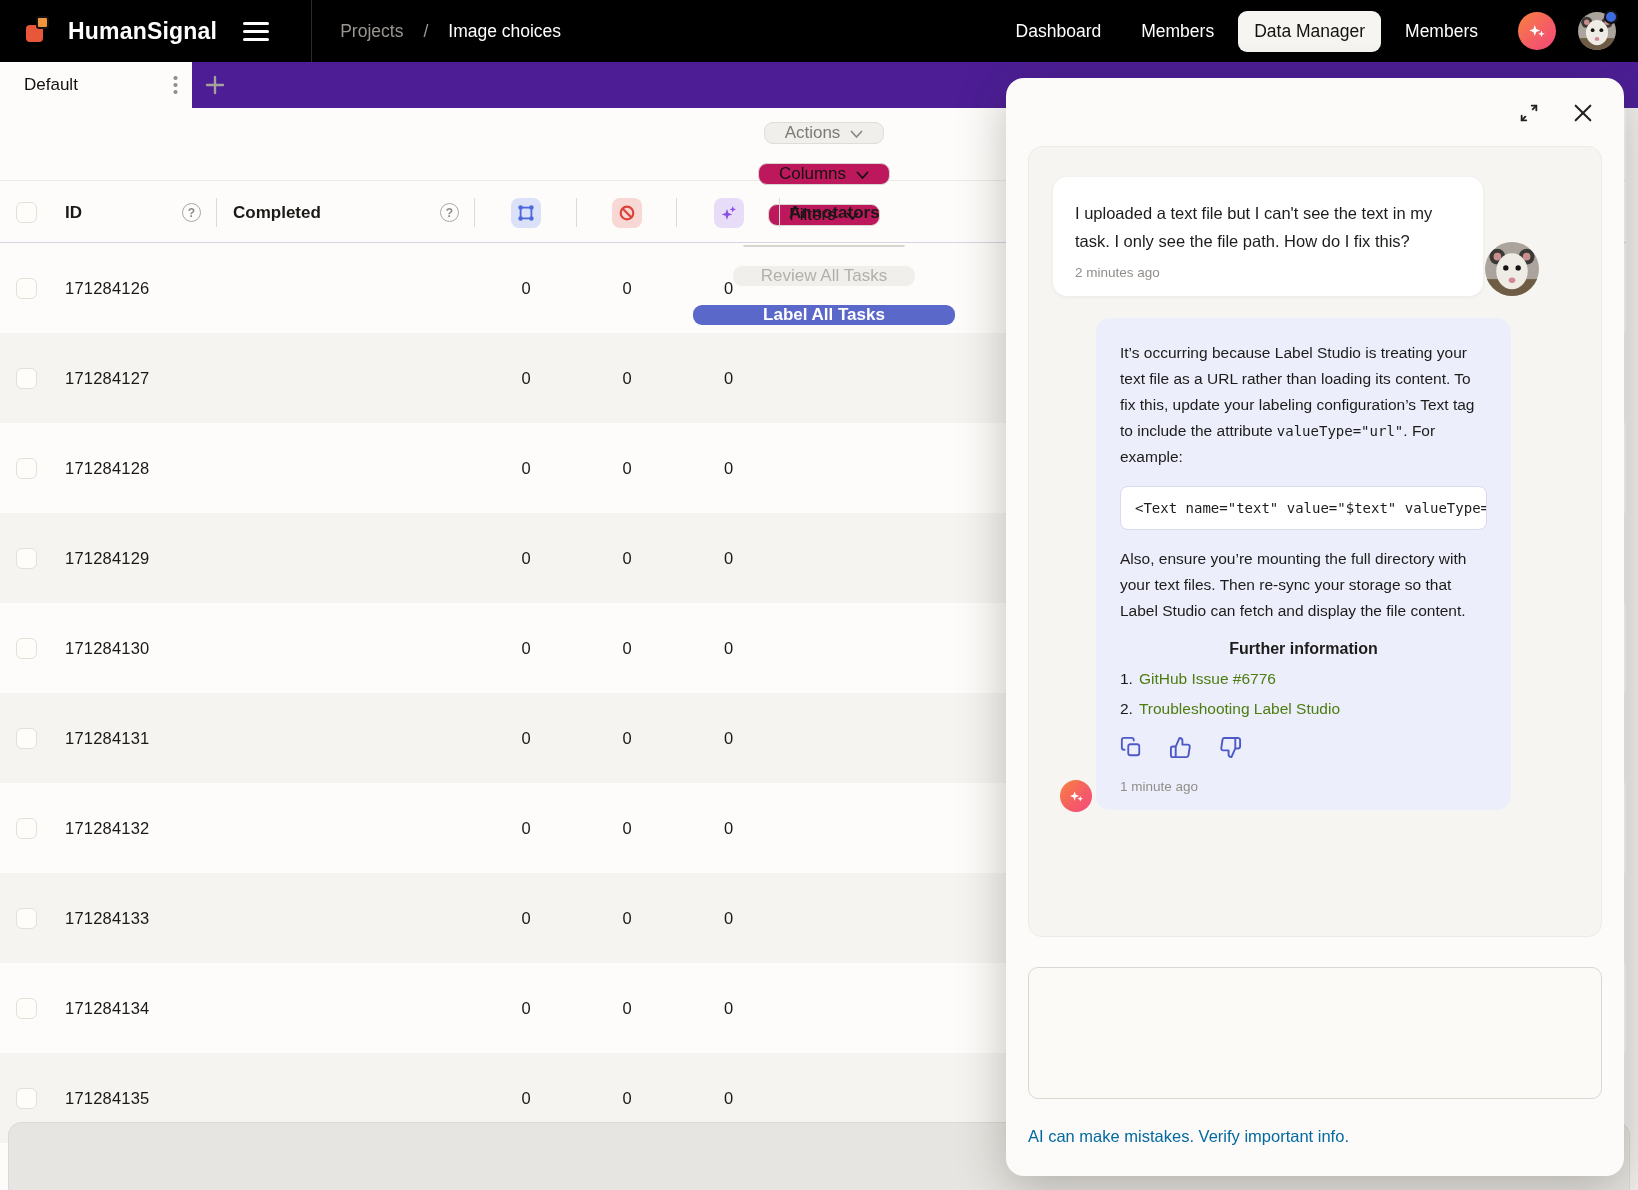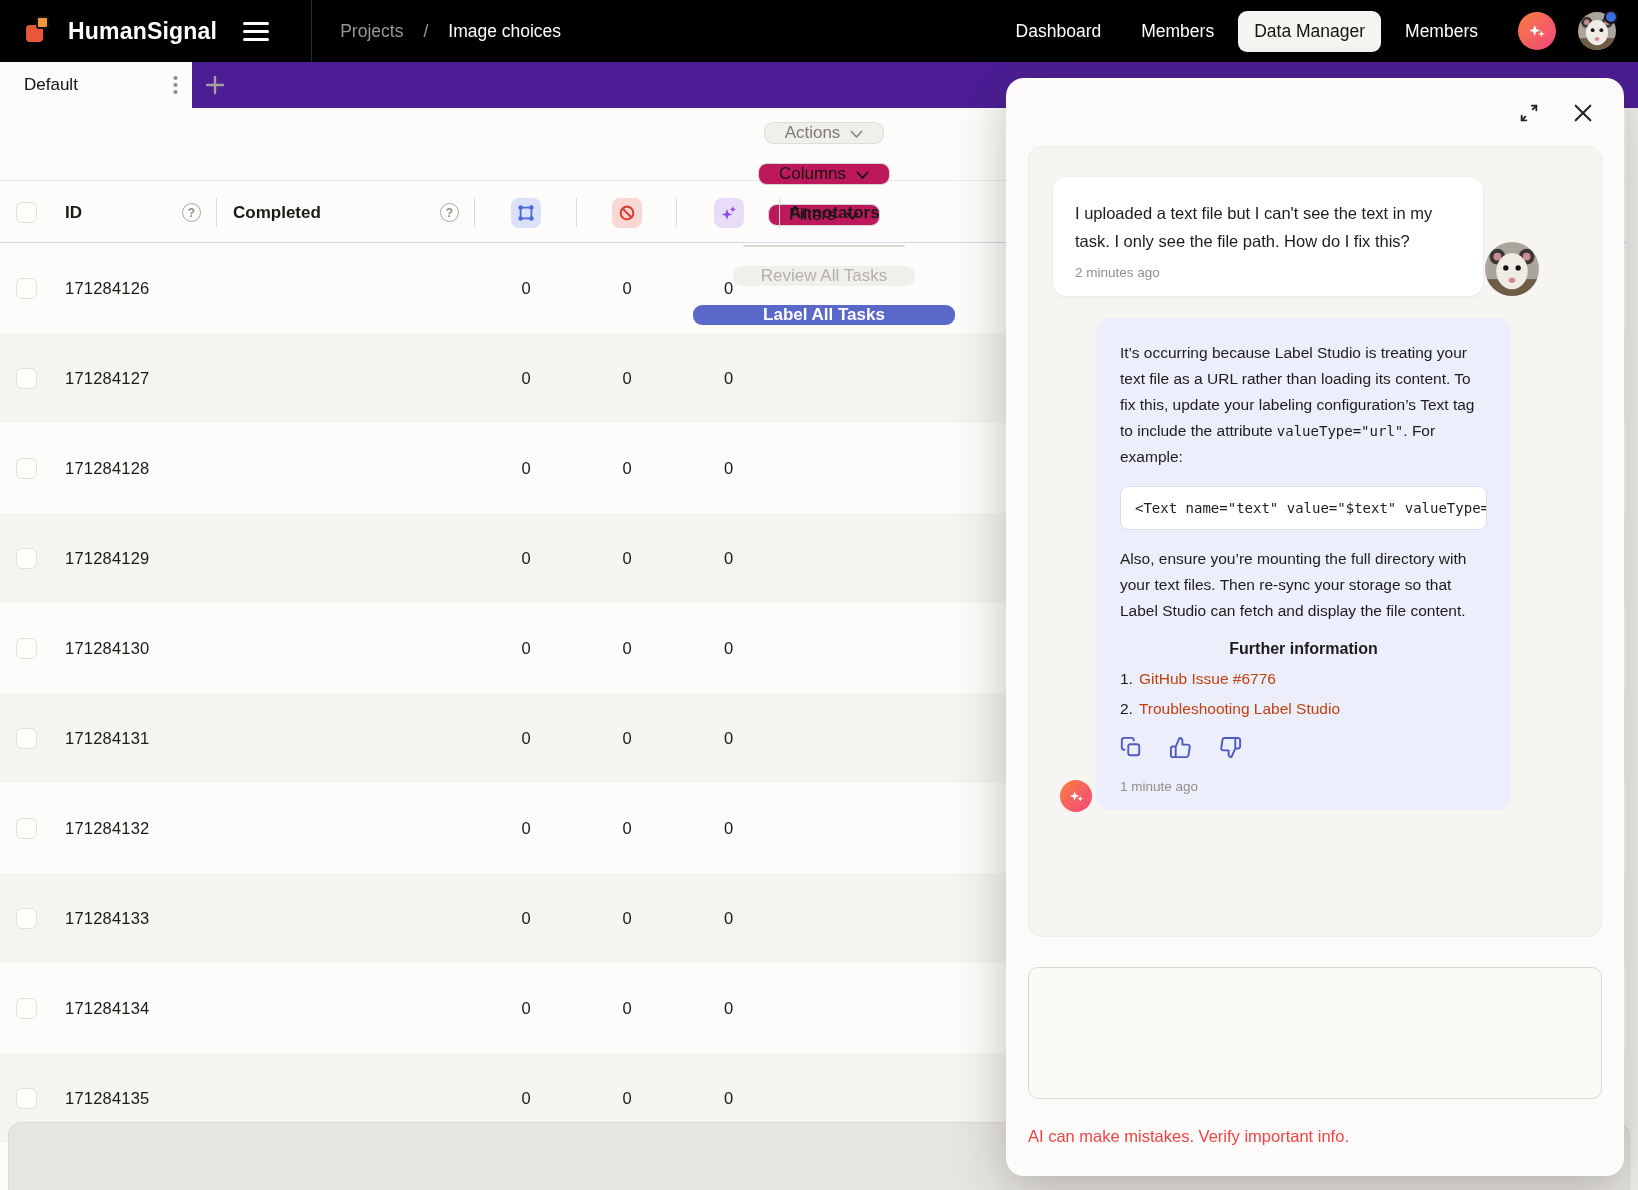--- a/index.html
+++ b/index.html
@@ -78,27 +78,27 @@
   .timestamp { margin-top:10px; font-size:13.5px; color:#918e89; }
   .user-avatar { position:absolute; right:-56px; bottom:0; width:54px; height:54px; }
   .msg-ai { position:relative; margin-top:22px; margin-left:43px; width:415px; }
   .bubble-ai { background:#eceefb; border-radius:14px; padding:22px 24px 16px; }
   .bubble-ai .p { font-size:15.5px; line-height:26px; color:#1d1c1a; }
   .inline-code { font-family:"DejaVu Sans Mono","Liberation Mono",monospace; font-size:14px; }
   .codeblock { margin:16px 0; background:#fff; border:1px solid #d8dbec; border-radius:8px; padding:13px 14px; font-family:"DejaVu Sans Mono","Liberation Mono",monospace; font-size:14px; color:#1d1c1a; white-space:pre; overflow:hidden; }
   .further { margin-top:16px; font-size:16px; font-weight:bold; color:#1d1c1a;text-align:center; }
   .link-list { margin-top:12px; display:flex; flex-direction:column; gap:12px; }
   .link-row { font-size:15.5px; display:flex; gap:6px; }
-  .link-row a { color:#c2410c; text-decoration:none; cursor:pointer; }
+  .link-row a { color:#4d7c0f; text-decoration:none; cursor:pointer; }
   .feedback { display:flex; gap:27px; margin-top:18px; }
   .feedback .icon-btn { cursor:pointer; display:flex; }
   .ai-ts { margin-top:20px; }
   .ai-avatar { position:absolute; left:-36px; bottom:-2px; width:32px; height:32px; border-radius:50%; background:linear-gradient(135deg,#f8813f 0%,#f55f63 55%,#f5487c 100%); display:flex; align-items:center; justify-content:center; }
   .chat-input { margin-top:30px; height:132px; resize:none; background:#fbfaf7; border:1px solid #dbd8d2; border-radius:10px; outline:none; font-family:inherit; font-size:16px; padding:12px 14px; }
-  .footer-note { margin-top:28px; font-size:16.5px; color:#ef4444; }
+  .footer-note { margin-top:28px; font-size:16.5px; color:#0369a1; }
 </style>
 </head>
 <body>
 
 <div class="navbar">
   <div class="brand">
     <div class="brand-logo">
         <div class="sq1"></div>
         <div class="sq2"></div>
       </div>

